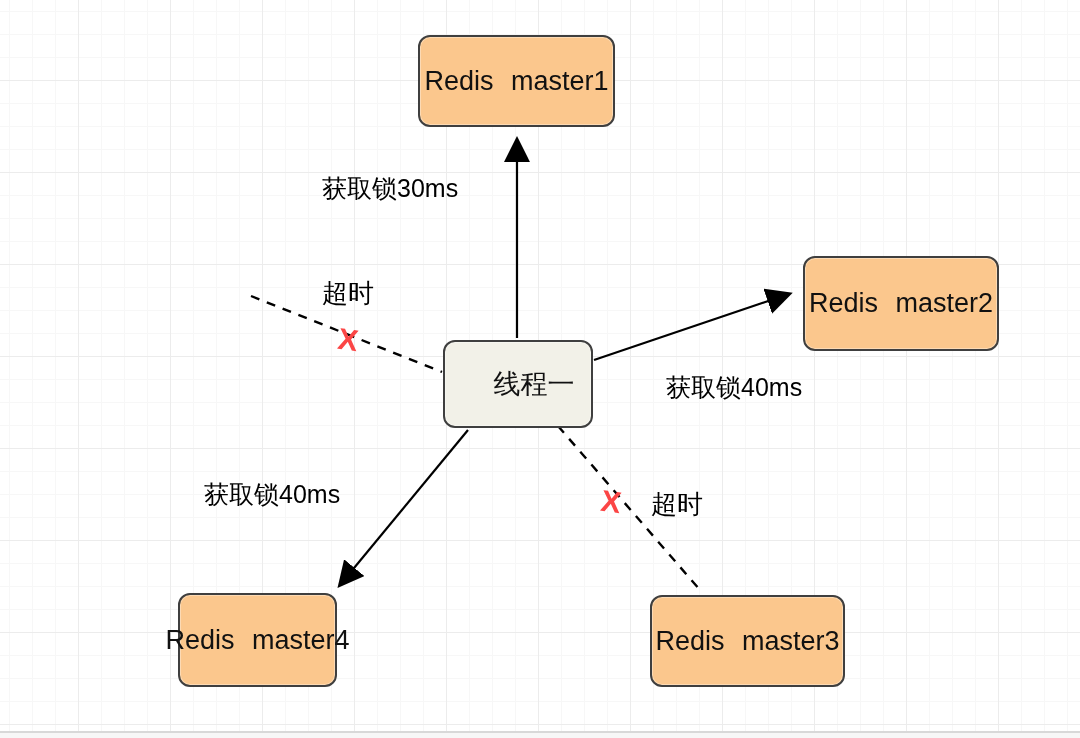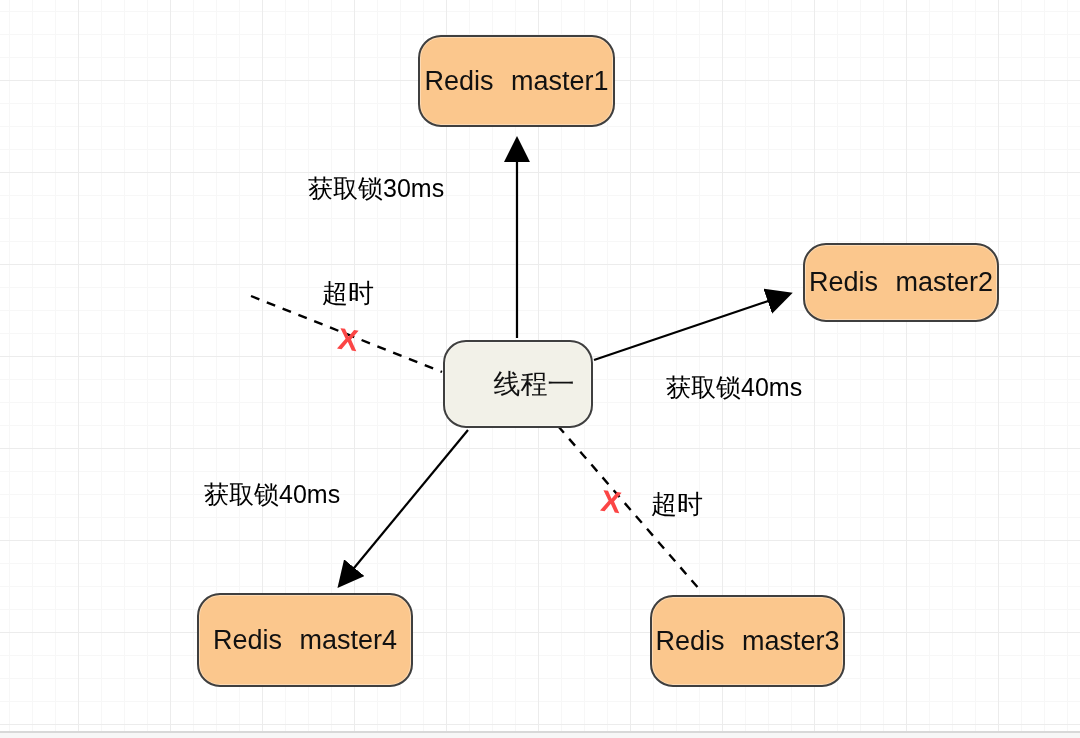--- a/index.html
+++ b/index.html
@@ -26,48 +26,48 @@
     position: absolute;
     left: 0; top: 0;
     width: 1080px;
     height: 738px;
     pointer-events: none;
   }
   .node {
     position: absolute;
     box-sizing: border-box;
     border: 2.5px solid #3f3f3f;
-    border-radius: 23px;
+    border-radius: 12px;
     background: #fbc78d;
     display: flex;
     align-items: center;
     justify-content: center;
     font-size: 27px;
     color: #111111;
     word-spacing: 10px;
     white-space: nowrap;
     box-shadow: 0 0 0 1px rgba(255,255,255,0.35) inset;
   }
   .node.center {
     background: #f2f1e8;
     padding-left: 32px;
   }
   .n-master1 { left: 418px; top: 35px;  width: 197px; height: 92px; }
-  .n-master2 { left: 803px; top: 243px; width: 196px; height: 79px; }
+  .n-master2 { left: 803px; top: 256px; width: 196px; height: 95px; }
   .n-master3 { left: 650px; top: 595px; width: 195px; height: 92px; }
-  .n-master4 { left: 178px; top: 593px; width: 216px; height: 94px; margin-left: 19px; }
+  .n-master4 { left: 178px; top: 593px; width: 159px; height: 94px; }
   .n-master5 { left: 50px;  top: 243px; width: 200px; height: 93px; }
   .n-thread  { left: 443px; top: 340px; width: 150px; height: 88px; }
   .edge-label {
     position: absolute;
     font-size: 25px;
     color: #000000;
     white-space: nowrap;
   }
-  .lbl-lock-m1 { left: 308px; top: 172px; }
+  .lbl-lock-m1 { left: 322px; top: 172px; }
   .lbl-lock-m2 { left: 666px; top: 371px; }
   .lbl-lock-m4 { left: 204px; top: 478px; }
   .lbl-timeout-left  { left: 322px; top: 276px; font-size: 26px; }
   .lbl-timeout-right { left: 651px; top: 487px; font-size: 26px; }
   .x-mark {
     position: absolute;
     color: #fb4545;
     font-size: 30px;
     font-weight: bold;
     line-height: 1;

